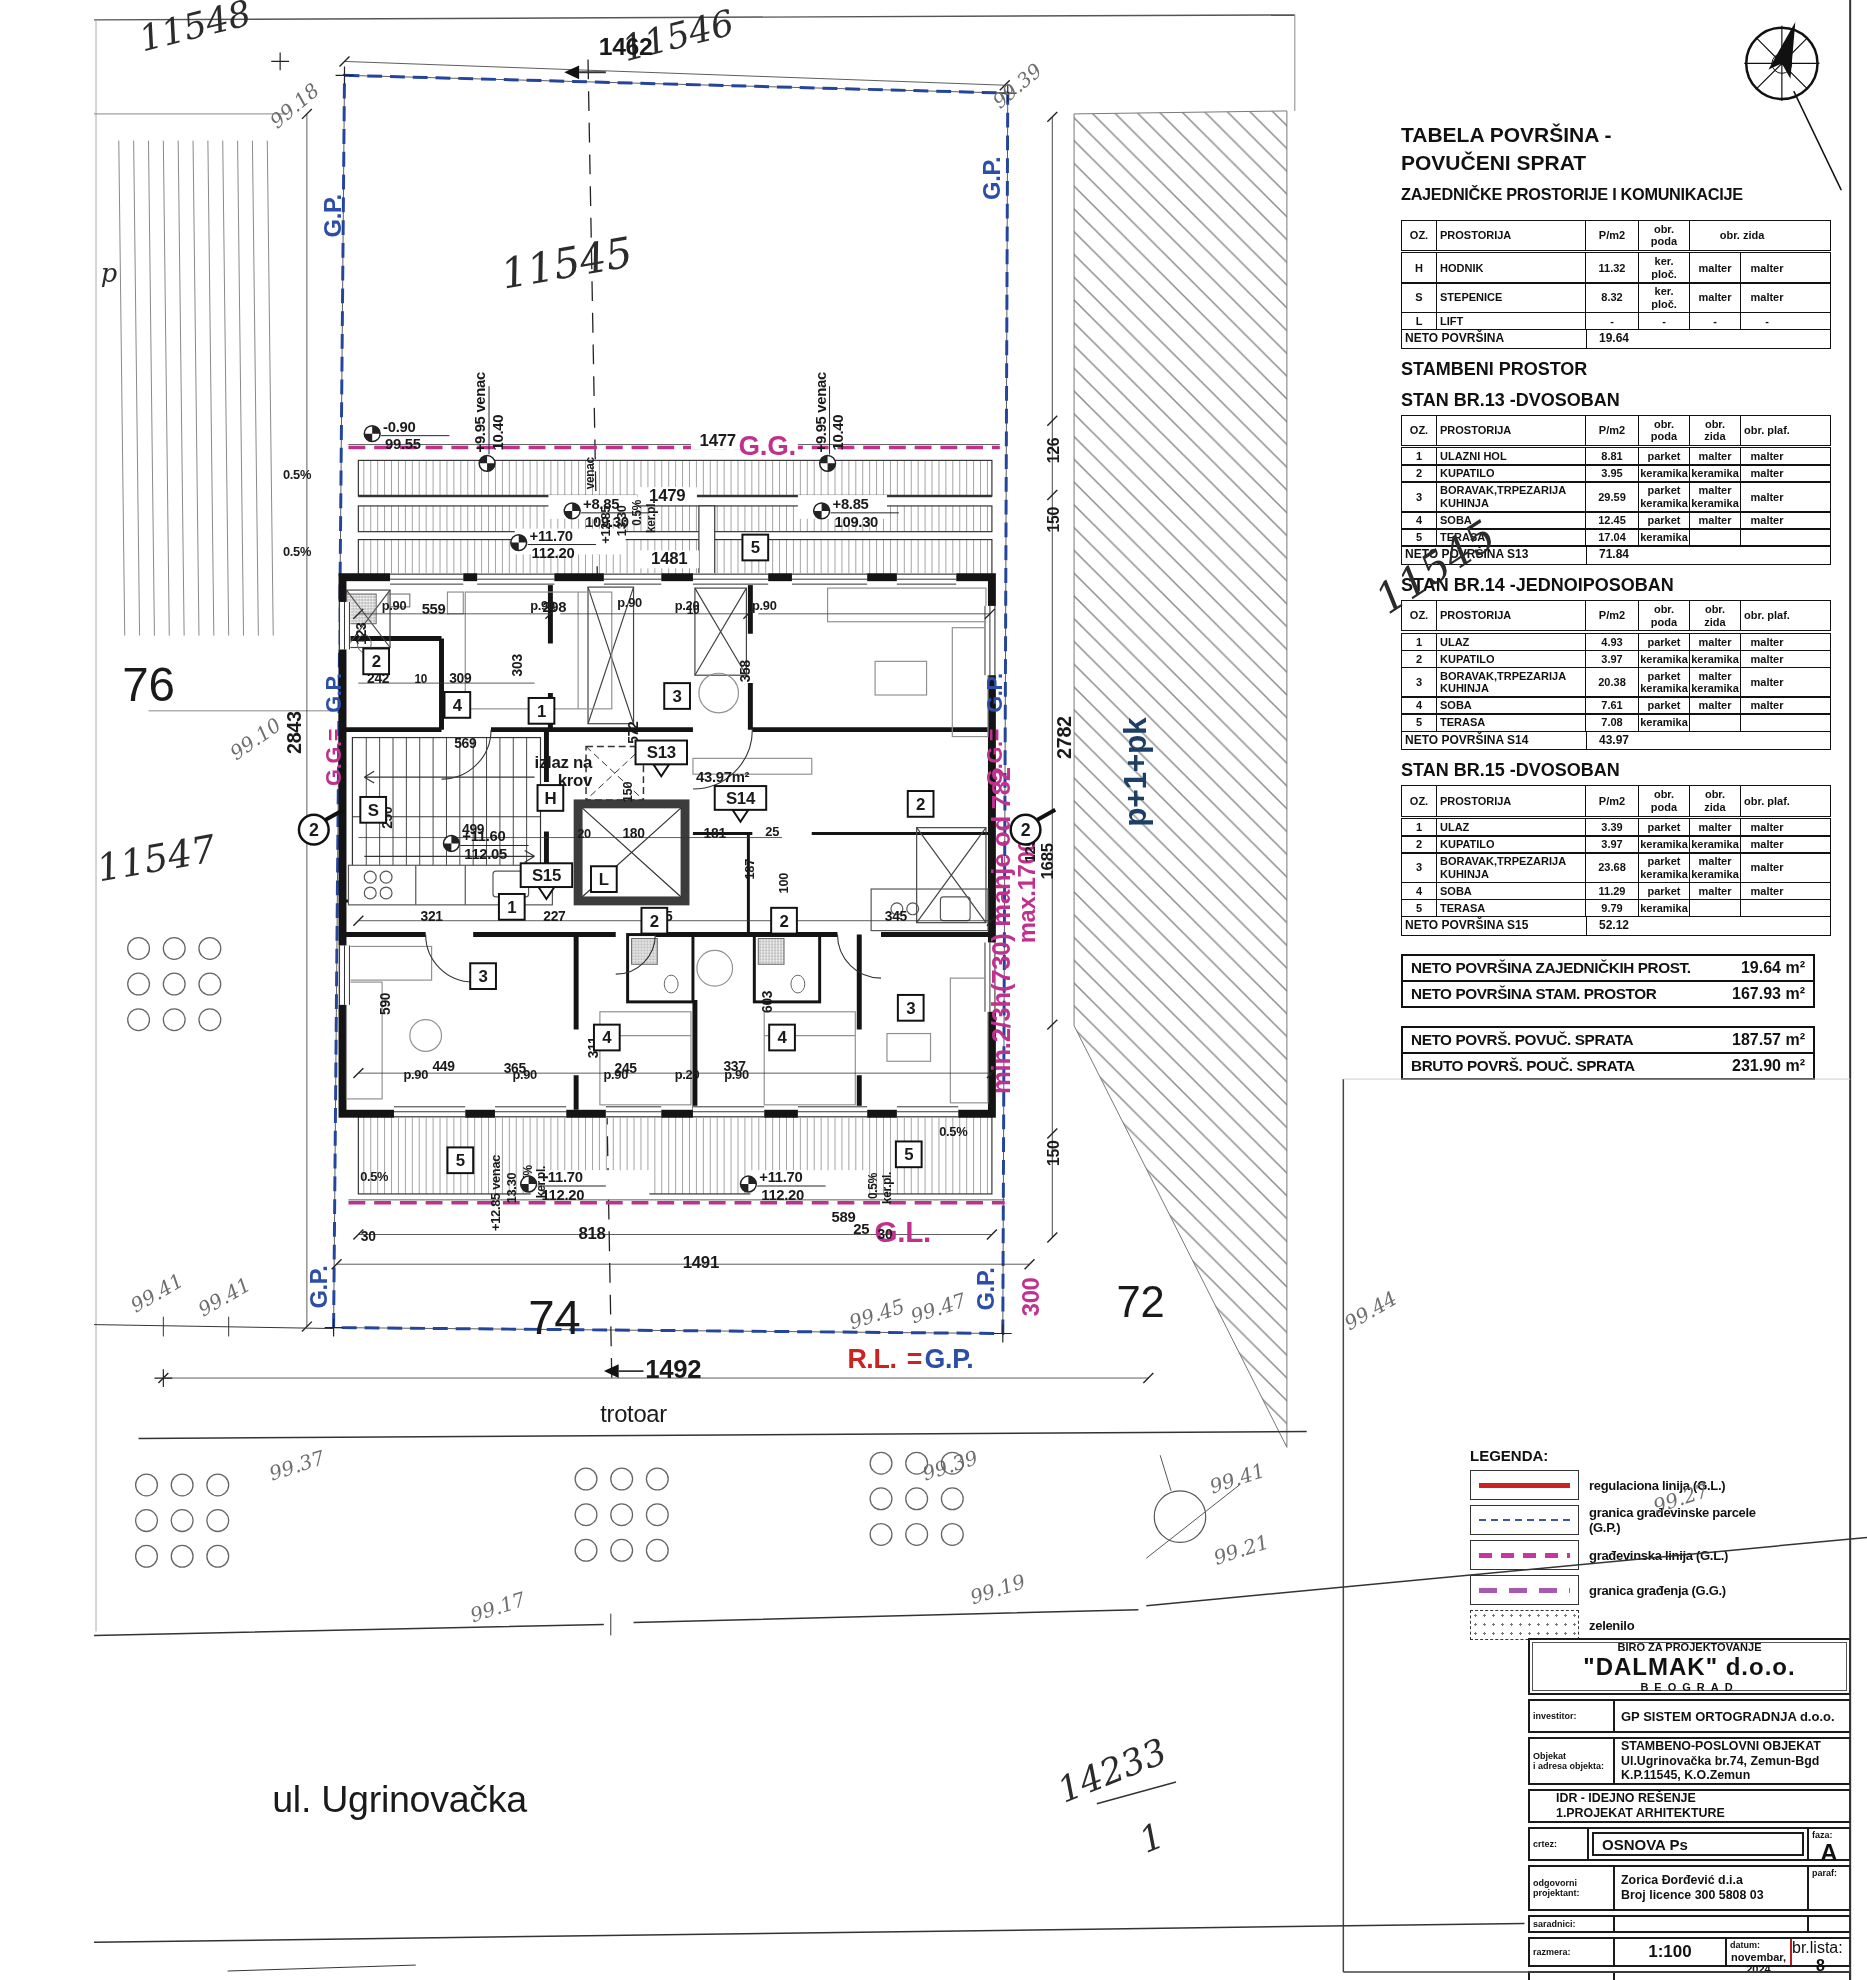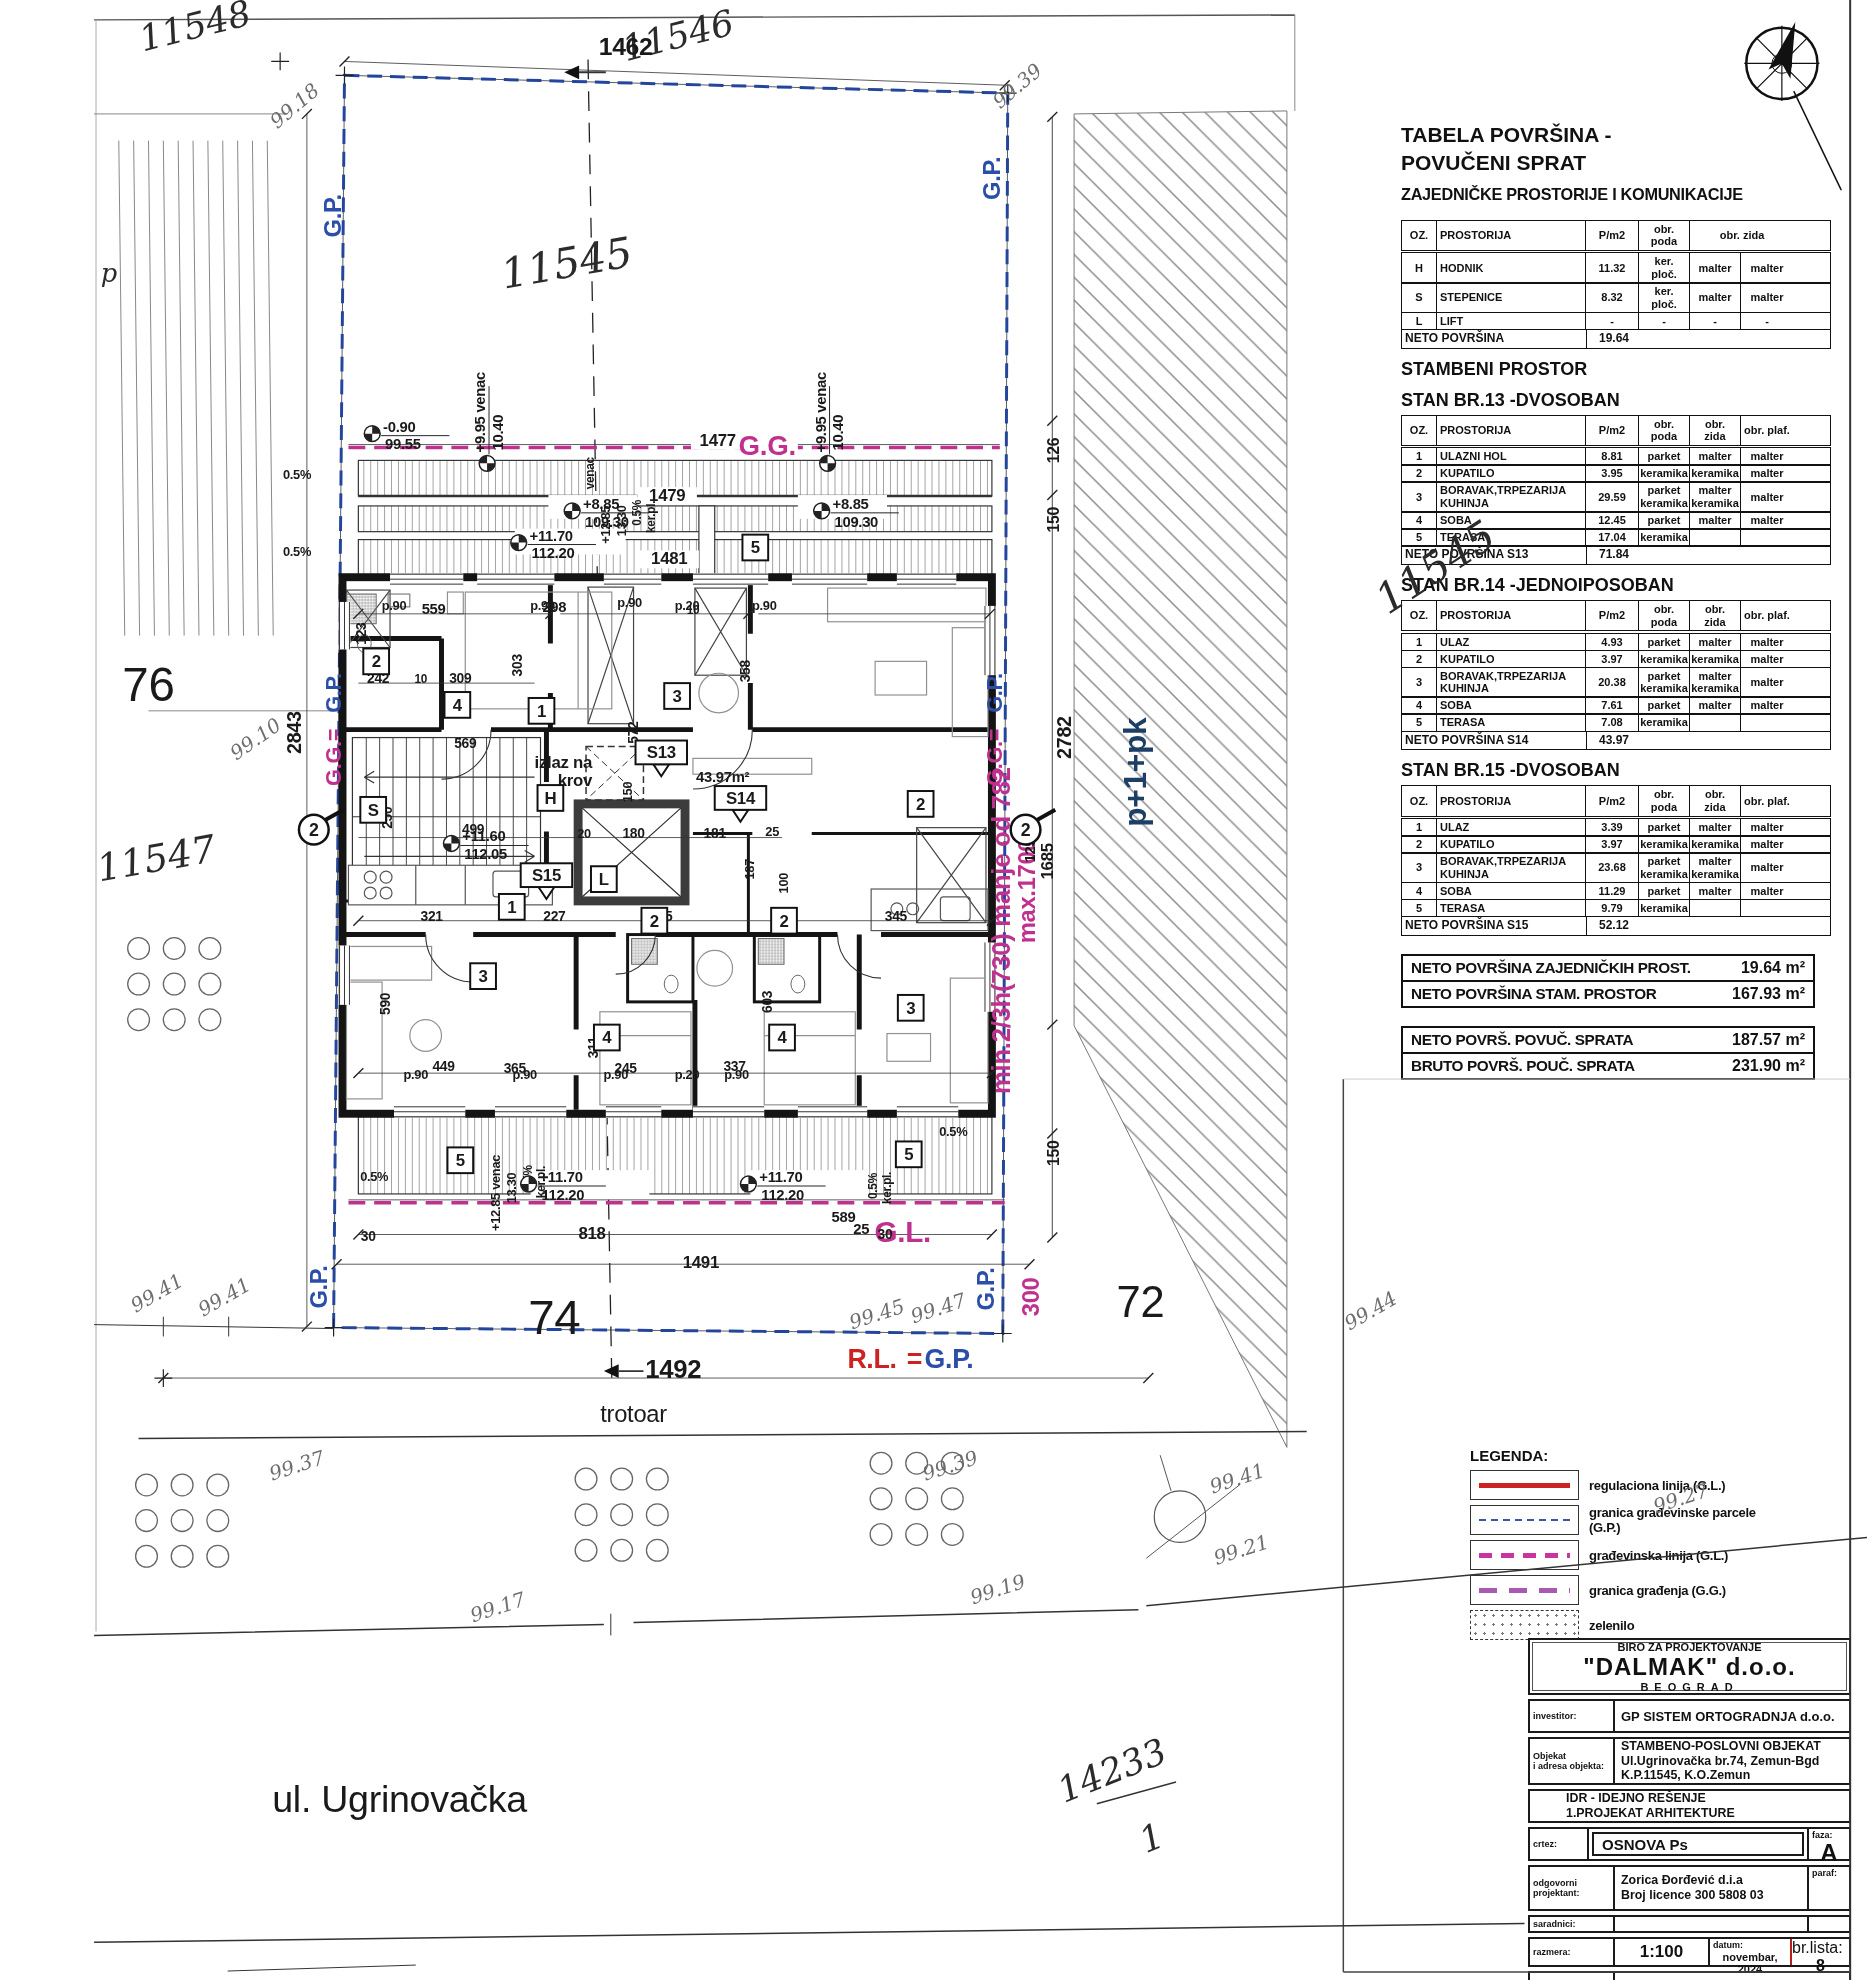--- a/index.html
+++ b/index.html
@@ -61,34 +61,34 @@
   .tb-head .firm{font-size:24px;font-weight:bold;letter-spacing:1px}
   .tb-head .city{font-size:11px;font-weight:bold;letter-spacing:6px}
   .tlab{width:85px;flex:0 0 auto;border-right:2px solid #1a1a1a;font-size:9px;font-weight:bold;
         padding:2px 3px;white-space:pre-line;display:flex;align-items:center;box-sizing:border-box}
   .tval{font-size:13px;font-weight:bold;padding:2px 6px;white-space:pre-line;display:flex;
         align-items:center;box-sizing:border-box;flex:1 1 auto}
   .tb-b{height:34px}
   .tb-c{height:48px}
   .tb-c .tval{font-size:12.4px;line-height:1.2}
   .tb-d{height:34px}
-  .tb-d .tval{font-size:12.4px;line-height:1.2;padding-left:36px}
+  .tb-d .tval{font-size:12.4px;line-height:1.2;padding-left:26px}
   .tb-e{height:34px}
   .inbox{border:2px solid #1a1a1a;margin:3px;display:flex;align-items:center;padding:0 8px;
          font-size:15px;font-weight:bold;flex:1 1 auto}
   .tcol{border-left:2px solid #1a1a1a;width:42px;flex:0 0 auto;display:flex;flex-direction:column;
         box-sizing:border-box}
   .tcol .klab{font-size:9px;font-weight:bold;padding:1px 3px}
   .tcol .kval{font-size:24px;font-weight:bold;text-align:center;line-height:1;flex:1;display:flex;
               align-items:center;justify-content:center}
   .tb-f{height:46px}
   .tb-g{height:18px}
   .tb-h{height:30px}
   .tb-h .tval{font-size:17px;justify-content:center}
-  .dcol{border-left:2px solid #1a1a1a;width:82px;flex:0 0 auto;display:flex;flex-direction:column;box-sizing:border-box}
+  .dcol{border-left:2px solid #1a1a1a;width:65px;flex:0 0 auto;display:flex;flex-direction:column;box-sizing:border-box}
   .dcol .klab{font-size:9px;font-weight:bold;padding:1px 3px}
   .dcol .kval{font-size:11px;font-weight:bold;text-align:center}
   .bcol{border-left:2px solid #b91c1c;width:59px;flex:0 0 auto;display:flex;flex-direction:column;box-sizing:border-box}
   .bcol .kval{font-size:16px;font-weight:bold;text-align:center;flex:1;display:flex;align-items:center;justify-content:center}
   .tb-i{height:12px}
 </style>
 </head>
 <body>
 
 <div class="sheet">

